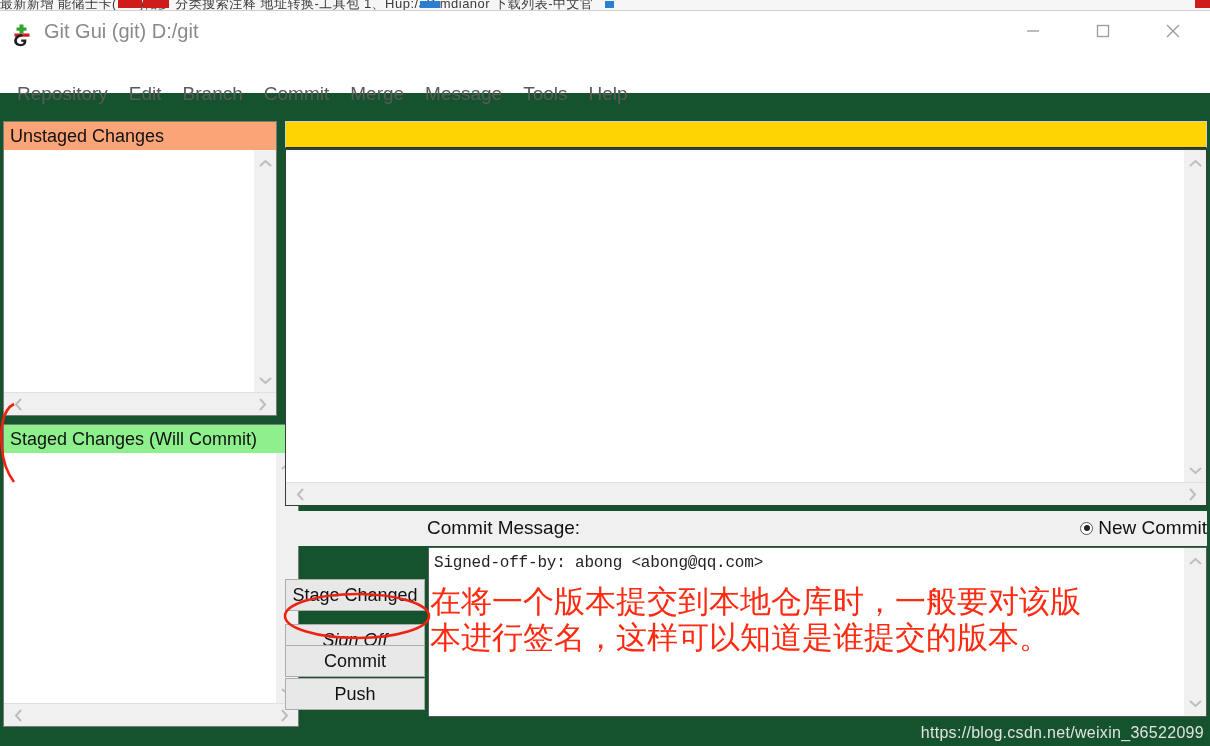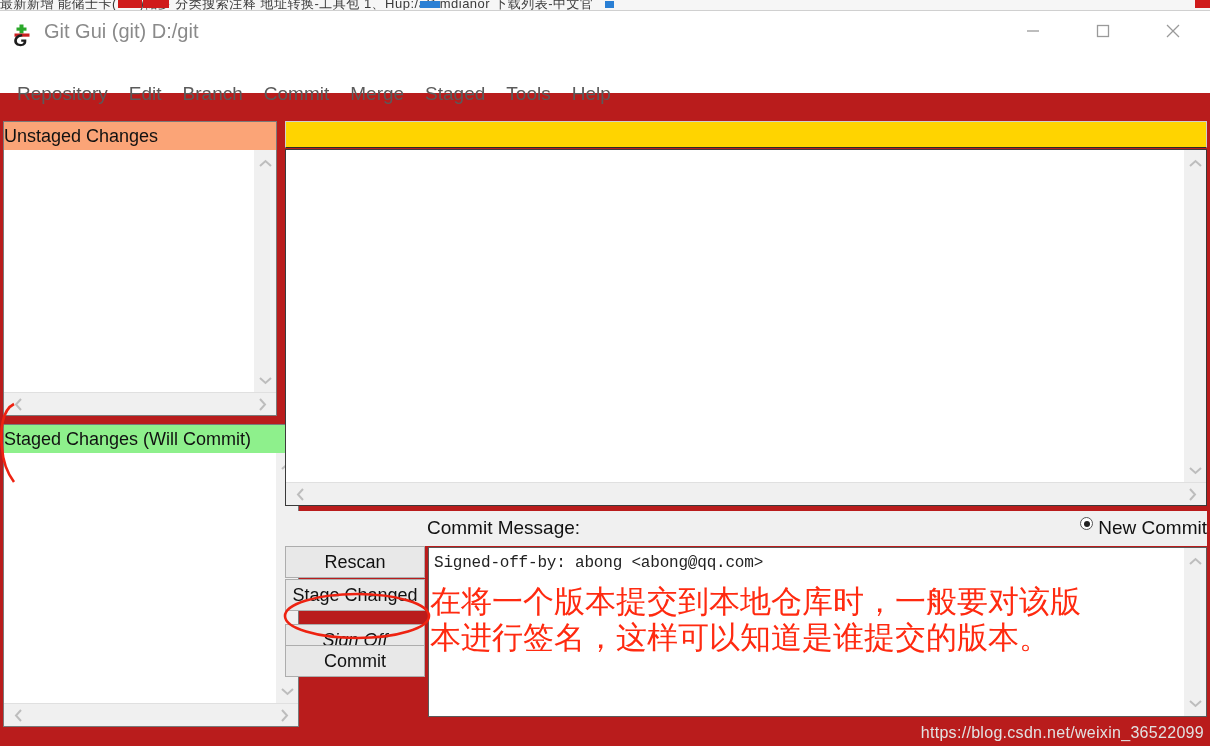--- a/index.html
+++ b/index.html
@@ -23,21 +23,21 @@
     white-space:nowrap;
     font-size:13px;color:#3a3a3a;
     letter-spacing:.5px;
   }
   #bg-strip .redchip{position:absolute;top:0px;height:8px;background:#d01b1b;}
   #bg-strip .bluechip{position:absolute;top:1px;height:7px;background:#2a7fd4;}
 
   
   #gitwin{
     position:absolute;left:0;top:10px;width:1210px;height:736px;
-    background:#b91c1c;
+    background:#14532d;
     border-top:1px solid #d0d0d0;
     box-sizing:border-box;
   }
 
   
   #titlebar{
     position:absolute;left:0;top:0;width:1210px;height:40px;
     background:#ffffff;
   }
   #app-icon{
@@ -88,21 +88,21 @@
     border:1px solid #7a7a7a;
     box-sizing:border-box;
   }
   #panel-unstaged{left:3px;top:110px;width:274px;height:295px;}
   #panel-staged{left:3px;top:413px;width:296px;height:303px;}
 
   .panel-head{
     position:absolute;left:0;top:0;right:0;height:28px;
     font-size:18px;color:#111;
     display:flex;align-items:center;
-    box-sizing:border-box;
+    padding-left:6px;box-sizing:border-box;
     white-space:nowrap;overflow:hidden;
   }
   #panel-unstaged .panel-head{background:#fba477;}
   #panel-staged .panel-head{background:#8ef08c;}
 
   .panel-body{
     position:absolute;left:0;top:28px;right:0;bottom:0;background:#ffffff;
   }
 
   
@@ -159,21 +159,21 @@
   }
   #cm-label{
     position:absolute;left:142px;top:6px;
     font-size:19px;color:#111;white-space:nowrap;
   }
   #cm-radios{
     position:absolute;right:0px;top:6px;
     display:flex;align-items:center;
     font-size:19px;color:#111;white-space:nowrap;
   }
-  .radio-opt{display:flex;margin-left:10px;}
+  .radio-opt{display:flex;align-items:center;margin-left:10px;}
   .radio-dot{
     width:13px;height:13px;border-radius:50%;
     border:1.4px solid #555;background:#fff;
     margin-right:5px;position:relative;box-sizing:border-box;
     flex:0 0 auto;
   }
   .radio-dot.on::after{
     content:"";position:absolute;left:2.5px;top:2.5px;
     width:6px;height:6px;border-radius:50%;background:#222;
   }
@@ -281,21 +281,21 @@
       </svg>
     </div>
   </div>
 
   <div id="menubar">
     <div class="menu-item">Repository</div>
     <div class="menu-item">Edit</div>
     <div class="menu-item">Branch</div>
     <div class="menu-item">Commit</div>
     <div class="menu-item">Merge</div>
-    <div class="menu-item">Staged</div>
+    <div class="menu-item">Message</div>
     <div class="menu-item">Tools</div>
     <div class="menu-item">Help</div>
   </div>
 
 
   <div class="listpanel" id="panel-unstaged">
     <div class="panel-head">Unstaged Changes</div>
     <div class="panel-body">
       <div class="vscroll">
         <div class="sb-arrow sb-up">
@@ -388,24 +388,24 @@
     <div id="cm-label">Commit Message:</div>
     <div id="cm-radios">
       <div class="radio-opt">
         <span class="radio-dot on"></span>
         <span>New Commit</span>
       </div>
     </div>
   </div>
 
   <div id="btncol">
-    <div class="gbtn" style="top:0px;">Rescan</div>
     <div class="gbtn" style="top:33px;">Stage Changed</div>
     <div class="gbtn" style="top:78px;font-style:italic;">Sign Off</div>
     <div class="gbtn" style="top:99px;">Commit</div>
+    <div class="gbtn" style="top:132px;">Push</div>
   </div>
 
   <div id="cm-editor">
     <div id="cm-text">Signed-off-by: abong &lt;abong@qq.com&gt;</div>
     <div class="vscroll" style="bottom:0;">
       <div class="sb-arrow sb-up">
         <svg width="13" height="9" viewBox="0 0 13 9">
             <polyline points="1,7 6.5,2 12,7" fill="none" stroke="#bdbdbd" stroke-width="2"></polyline>
           </svg>
       </div>

